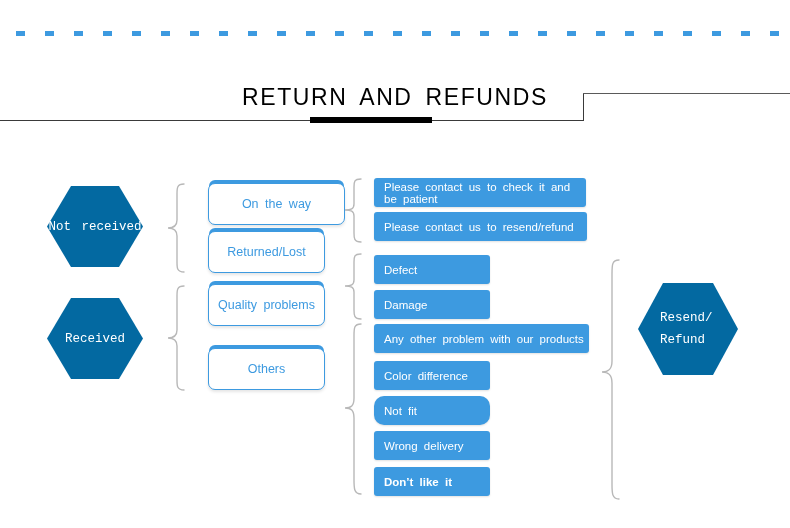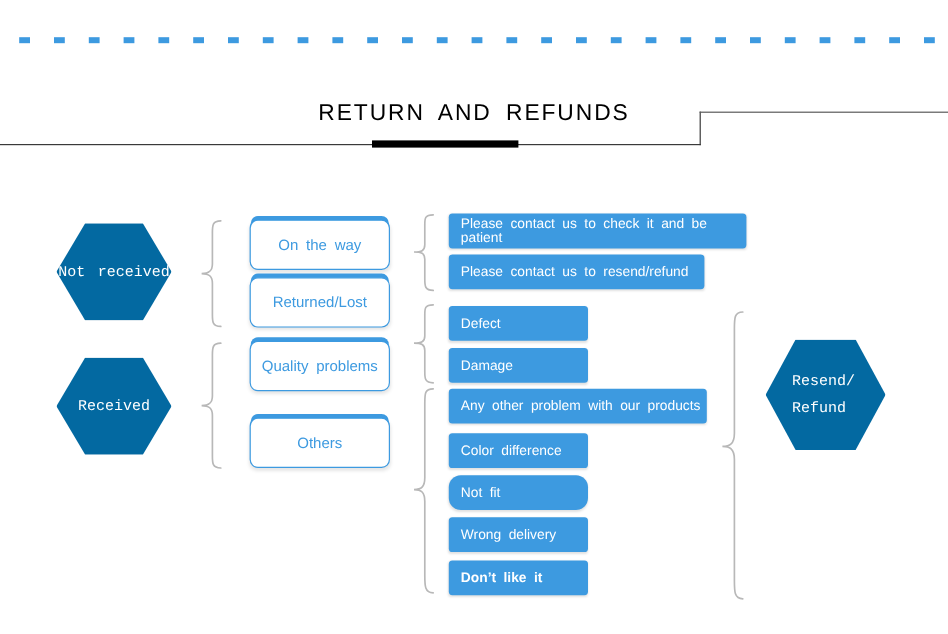--- a/index.html
+++ b/index.html
@@ -33,21 +33,21 @@
     background: #3d9ae0;
   }
 
   
   #page-title {
     position: absolute;
     left: 0;
     top: 84px;
     width: 790px;
     text-align: center;
-    font-size: 19px;
+    font-size: 23px;
     letter-spacing: 1.6px;
     color: #000000;
     font-family: "Liberation Sans", sans-serif;
     word-spacing: 5px;
   }
   #title-rule-thin {
     position: absolute;
     left: 0px;
     top: 120px;
     width: 584px;
@@ -123,39 +123,39 @@
     border: 1.6px solid #3d9ae0;
     border-radius: 7px;
     display: flex;
     align-items: center;
     justify-content: center;
     color: #3d9ae0;
     font-size: 12.5px;
     word-spacing: 3px;
     box-shadow: 0 -4px 0 -1px #3d9ae0, 0 2px 3px rgba(0,0,0,0.10);
   }
-  #box-on-the-way      { left: 208px; top: 183px; width: 117px; height: 42px; }
+  #box-on-the-way      { left: 208px; top: 183px; width: 137px; height: 42px; }
   #box-returned-lost   { left: 208px; top: 231px; width: 117px; height: 42px; }
   #box-quality-problems{ left: 208px; top: 284px; width: 117px; height: 42px; }
   #box-others          { left: 208px; top: 348px; width: 117px; height: 42px; }
 
   
   .bbox {
     position: absolute;
     background: #3d9ae0;
     border-radius: 3px;
     display: flex;
     align-items: center;
     color: #ffffff;
     font-size: 11.5px;
     padding-left: 10px;
     word-spacing: 3px;
     box-shadow: 0 1px 2px rgba(0,0,0,0.12);
   }
-  #box-contact-check   { left: 374px; top: 178px; width: 248px; height: 29px; }
+  #box-contact-check   { left: 374px; top: 178px; width: 212px; height: 29px; }
   #box-contact-resend  { left: 374px; top: 212px; width: 213px; height: 29px; }
   #box-defect          { left: 374px; top: 255px; width: 116px; height: 29px; }
   #box-damage          { left: 374px; top: 290px; width: 116px; height: 29px; }
   #box-any-other       { left: 374px; top: 324px; width: 215px; height: 29px; }
   #box-color-diff      { left: 374px; top: 361px; width: 116px; height: 29px; }
   #box-not-fit         { left: 374px; top: 396px; width: 116px; height: 29px; border-radius: 10px; }
   #box-wrong-delivery  { left: 374px; top: 431px; width: 116px; height: 29px; }
   #box-dont-like       { left: 374px; top: 467px; width: 116px; height: 29px; font-weight: bold; }
 
   

